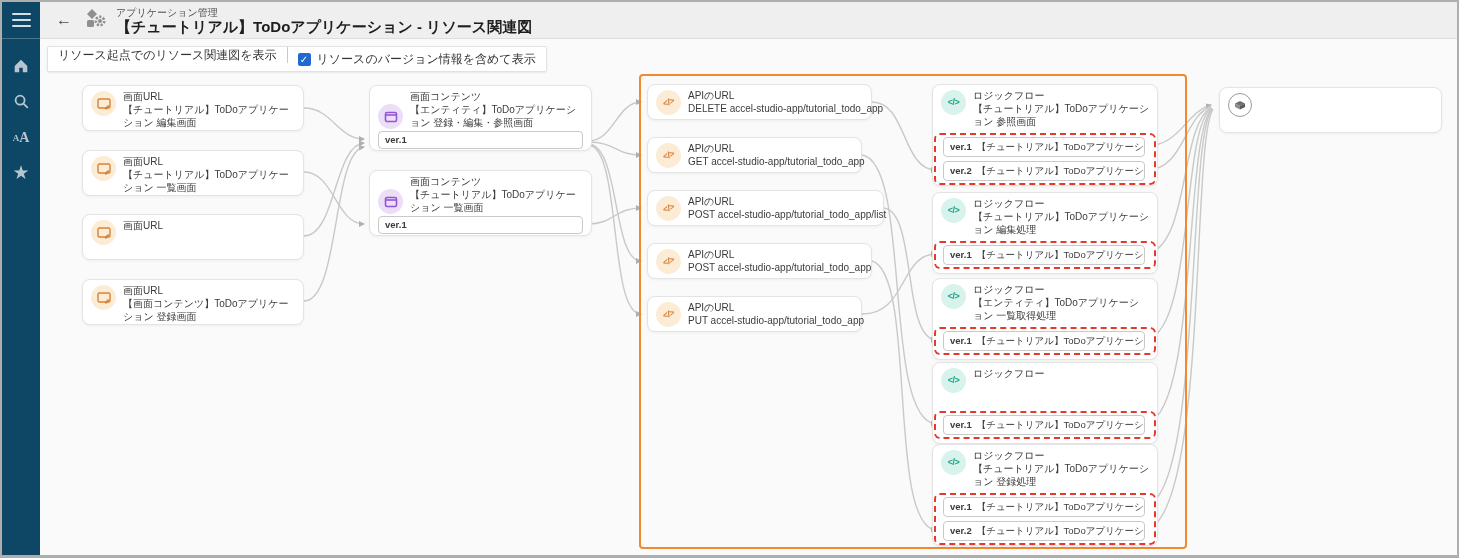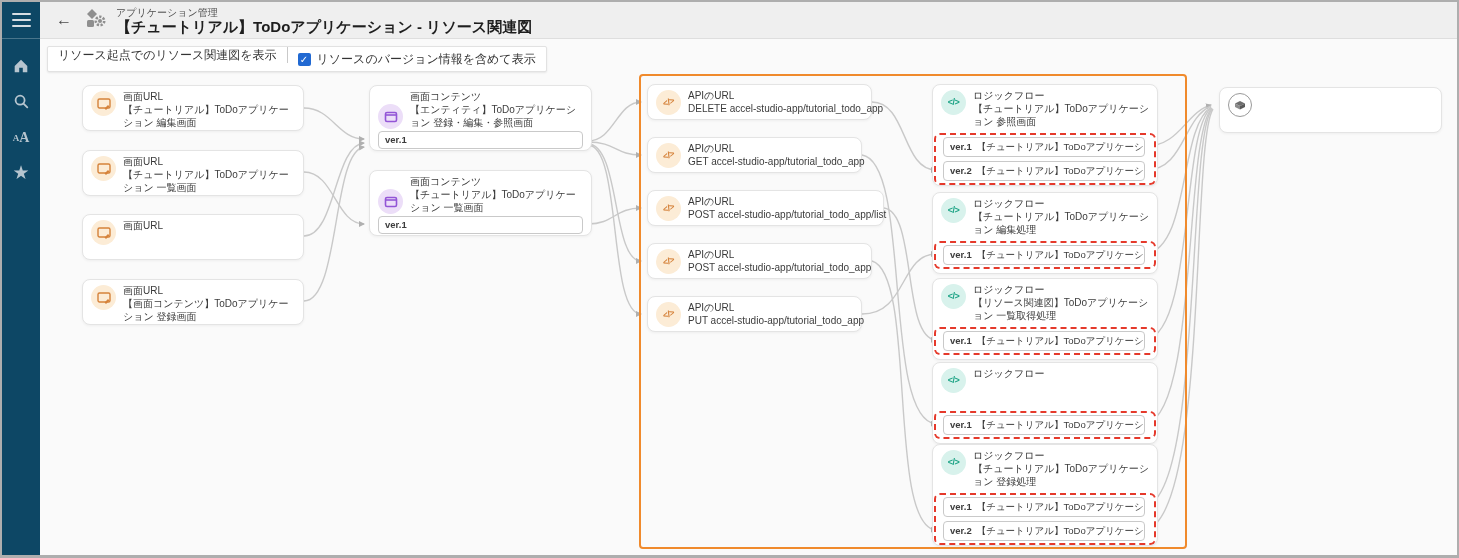--- a/index.html
+++ b/index.html
@@ -322,21 +322,21 @@
           <span>【チュートリアル】ToDoアプリケーション ...</span>
         </div>
       <div class="dashed-box" style="top:48px; height:28px;"></div>
     </div>
     <div class="card logic-card" style="left:930px; top:276px; width:226px; height:82px;">
       <span class="icon-circle ic-teal">
           <span class="code-glyph">&lt;/&gt;</span>
         </span>
       <div class="card-text">
           <div class="card-type">ロジックフロー</div>
-          <div class="card-name">【リソース関連図】ToDoアプリケーション 一覧取得処理</div>
+          <div class="card-name">【エンティティ】ToDoアプリケーション 一覧取得処理</div>
         </div>
       <div class="badge" style="top:52px;">
           <span class="v">ver.1</span>
           <span>【チュートリアル】ToDoアプリケーション ...</span>
         </div>
       <div class="dashed-box" style="top:48px; height:28px;"></div>
     </div>
     <div class="card logic-card" style="left:930px; top:360px; width:226px; height:82px;">
       <span class="icon-circle ic-teal">
           <span class="code-glyph">&lt;/&gt;</span>

